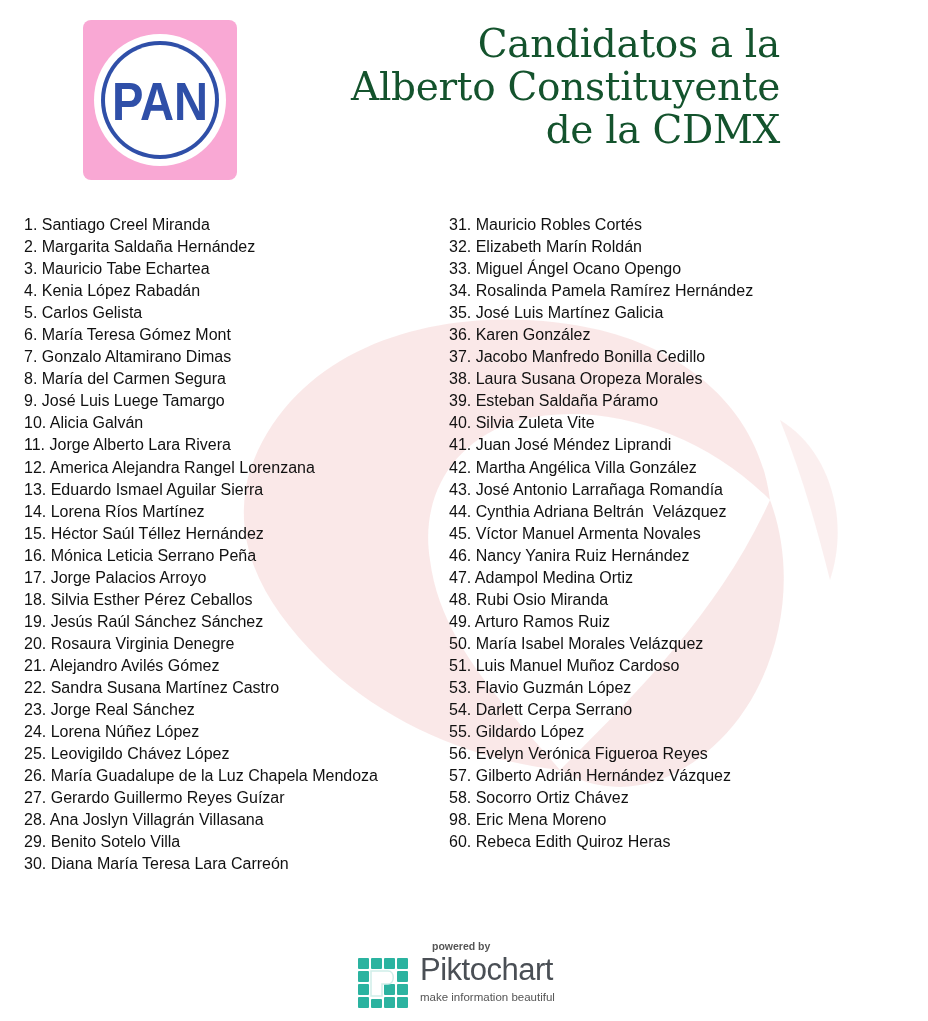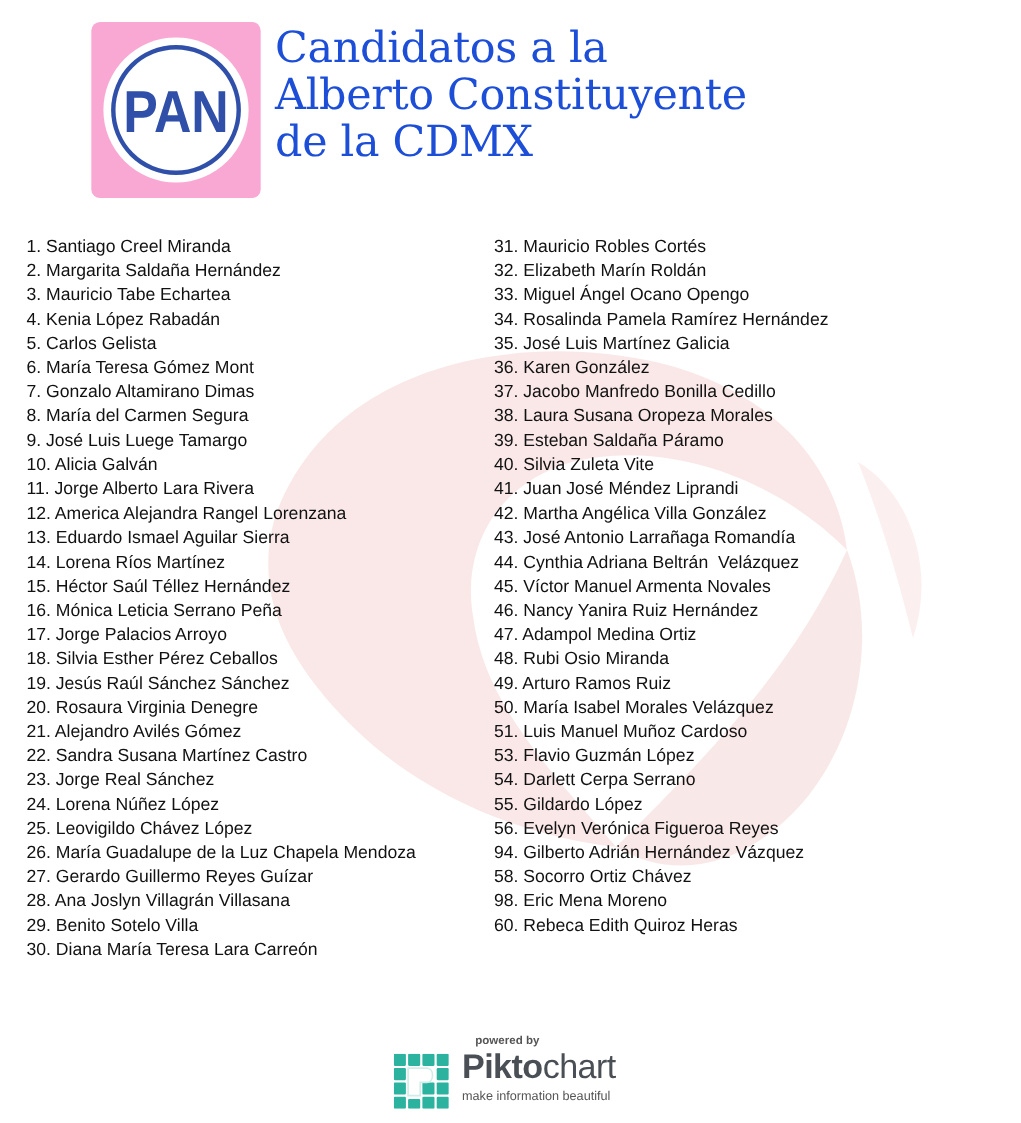--- a/index.html
+++ b/index.html
@@ -31,25 +31,25 @@
       background: #f9a8d4;
       border-radius: 8px;
       z-index: 1;
     }
     .logo svg { display: block; }
     .title {
       position: absolute;
       left: 250px;
       top: 22px;
       width: 530px;
-      text-align: left;
+      text-align: right;
       font-family: "DejaVu Serif", "Liberation Serif", serif;
       font-size: 39px;
       line-height: 43px;
-      color: #1d4ed8;
+      color: #14532d;
       z-index: 1;
       letter-spacing: -0.3px;
     }
     .title span { display: block; }
     .list {
       position: absolute;
       top: 214px;
       margin: 0;
       padding: 0;
       list-style: none;
@@ -83,21 +83,21 @@
       top: 18px;
     }
     .pk-word {
       position: absolute;
       left: 70px;
       top: 12px;
       font-size: 31px;
       color: #4a4f55;
       letter-spacing: -0.5px;
     }
-    .pk-word b { font-weight: bold; }
+    .pk-word b { font-weight: normal; }
     .pk-tag {
       position: absolute;
       left: 70px;
       top: 51px;
       font-size: 11.5px;
       color: #555;
     }
   </style>
 </head>
 <body>
@@ -175,21 +175,21 @@
   <li>46. Nancy Yanira Ruiz Hernández</li>
   <li>47. Adampol Medina Ortiz</li>
   <li>48. Rubi Osio Miranda</li>
   <li>49. Arturo Ramos Ruiz</li>
   <li>50. María Isabel Morales Velázquez</li>
   <li>51. Luis Manuel Muñoz Cardoso</li>
   <li>53. Flavio Guzmán López</li>
   <li>54. Darlett Cerpa Serrano</li>
   <li>55. Gildardo López</li>
   <li>56. Evelyn Verónica Figueroa Reyes</li>
-  <li>94. Gilberto Adrián Hernández Vázquez</li>
+  <li>57. Gilberto Adrián Hernández Vázquez</li>
   <li>58. Socorro Ortiz Chávez</li>
   <li>98. Eric Mena Moreno</li>
   <li>60. Rebeca Edith Quiroz Heras</li>
 </ul>
 
 <div class="footer">
   <div class="powered">powered by</div>
   <svg class="pk-icon" width="50" height="50" viewBox="0 0 50 50">
     <g fill="#2bb3a0">
       <rect x="0" y="0" width="11" height="11" rx="1"></rect>

